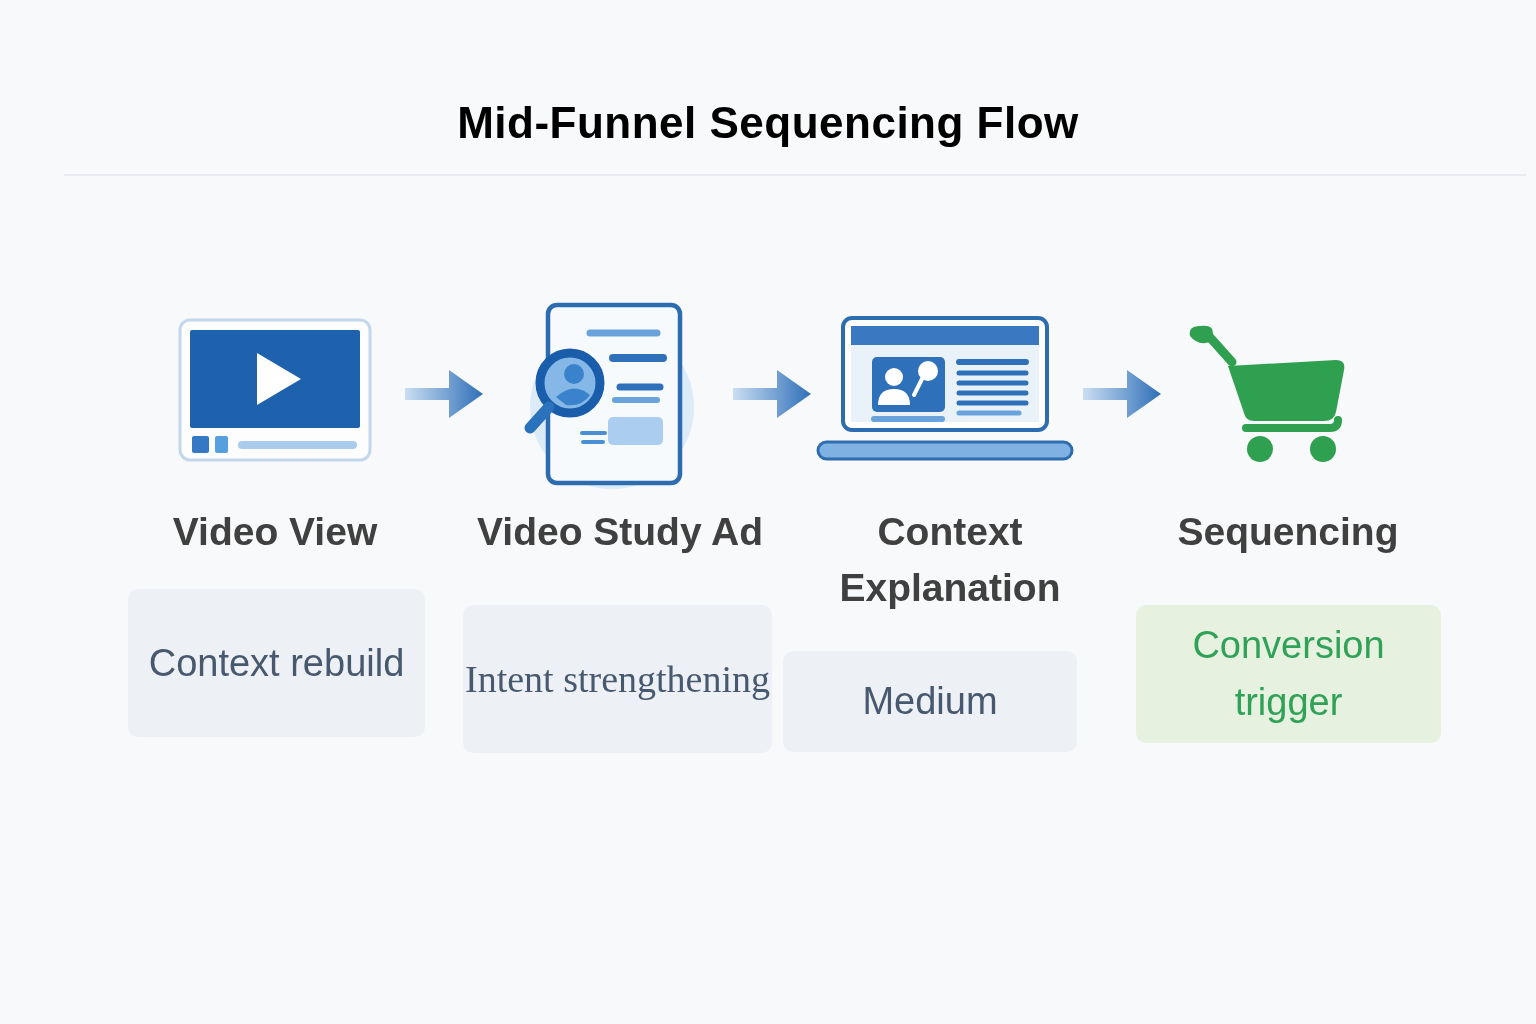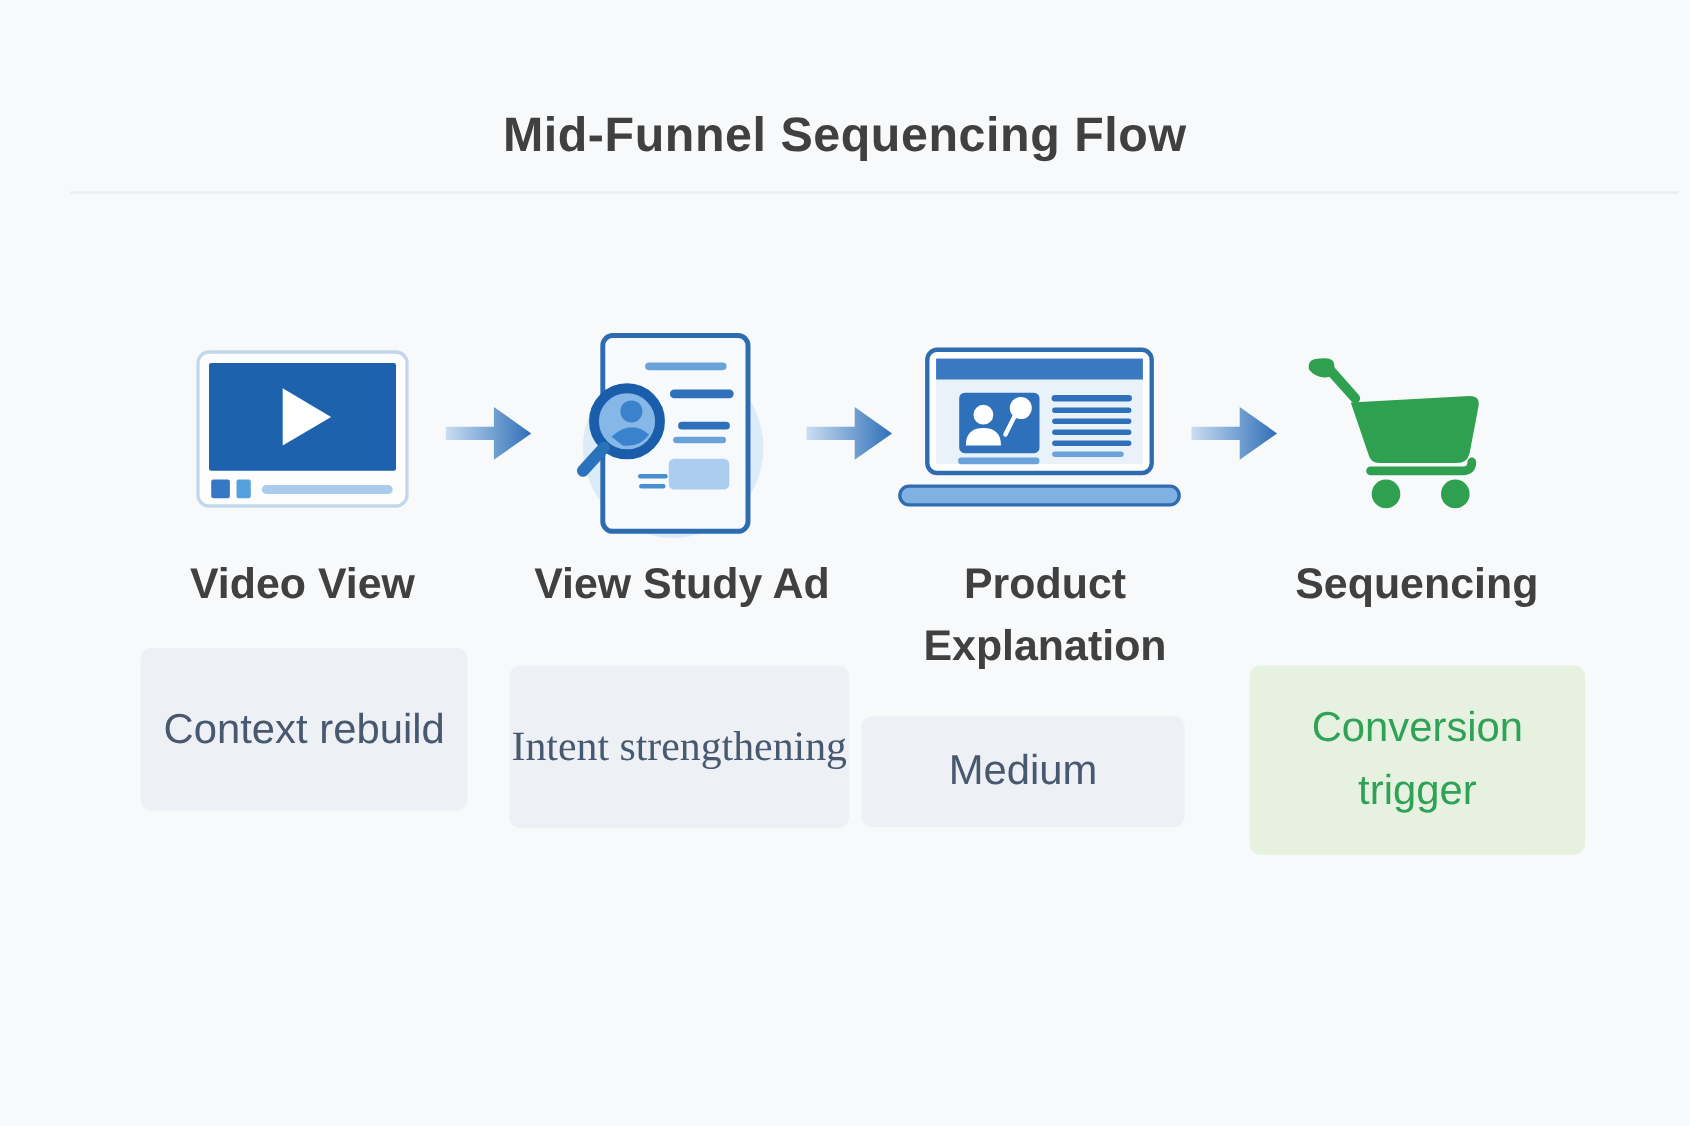--- a/index.html
+++ b/index.html
@@ -11,21 +11,21 @@
     overflow: hidden;
   }
   .canvas { position: absolute; inset: 0; width: 1536px; height: 1024px; }
 
   .title {
     position: absolute;
     top: 98px; left: 0; width: 1536px;
     text-align: center;
     font-size: 44px;
     font-weight: 700;
-    color: #404040;
+    color: #000000;
     letter-spacing: 0.5px;
   }
   .divider {
     position: absolute;
     top: 174px; left: 64px; width: 1462px; height: 2px;
     background: #e8ecf1;
   }
 
   .icon-wrap { position: absolute; }
   #icon-video   { left: 178px;  top: 318px; }
@@ -62,21 +62,21 @@
     font-weight: 400;
     line-height: 57px;
     display: flex;
     align-items: center;
     justify-content: center;
     text-align: center;
   }
   #note-1 { left: 128px;  top: 589px; width: 297px; height: 148px; }
   #note-2 { left: 463px;  top: 605px; width: 309px; height: 148px; font-family: Liberation Serif, serif; }
   #note-3 { left: 783px;  top: 651px; width: 294px; height: 101px; }
-  #note-4 { left: 1136px; top: 605px; width: 305px; height: 172px;
+  #note-4 { left: 1136px; top: 605px; width: 305px; height: 138px;
             background: #e6f2df; color: #2fa257; }
 </style>
 </head>
 <body>
 
 <div class="canvas">
 
   <div class="title">Mid-Funnel Sequencing Flow</div>
   <div class="divider"></div>
 
@@ -171,22 +171,22 @@
       <path d="M10,20 Q8,10 20,10 Q34,8 33,18 L30,26 Q18,30 10,20 Z" fill="#2ea04f"></path>
       <line x1="27" y1="18" x2="52" y2="46" stroke="#2ea04f" stroke-width="9" stroke-linecap="round"></line>
       <path d="M48,50 L156,44 Q166,44 164,54 L156,96 Q154,105 144,105 L74,105 Q66,105 64,97 Z" fill="#2ea04f"></path>
       <path d="M66,112 L150,112 Q158,112 158,104" fill="none" stroke="#2ea04f" stroke-width="8" stroke-linecap="round"></path>
       <circle cx="80" cy="133" r="13" fill="#2ea04f"></circle>
       <circle cx="143" cy="133" r="13" fill="#2ea04f"></circle>
     </svg>
   </div>
 
   <div class="stage-label" id="label-1">Video View</div>
-  <div class="stage-label" id="label-2">View Study Ad</div>
-  <div class="stage-label" id="label-3">Product Explanation</div>
+  <div class="stage-label" id="label-2">Video Study Ad</div>
+  <div class="stage-label" id="label-3">Context Explanation</div>
   <div class="stage-label" id="label-4">Sequencing</div>
 
   <div class="note" id="note-1">Context rebuild</div>
   <div class="note" id="note-2">Intent strengthening</div>
   <div class="note" id="note-3">Medium</div>
   <div class="note" id="note-4">Conversion trigger</div>
 
 </div>
 
 </body></html>

